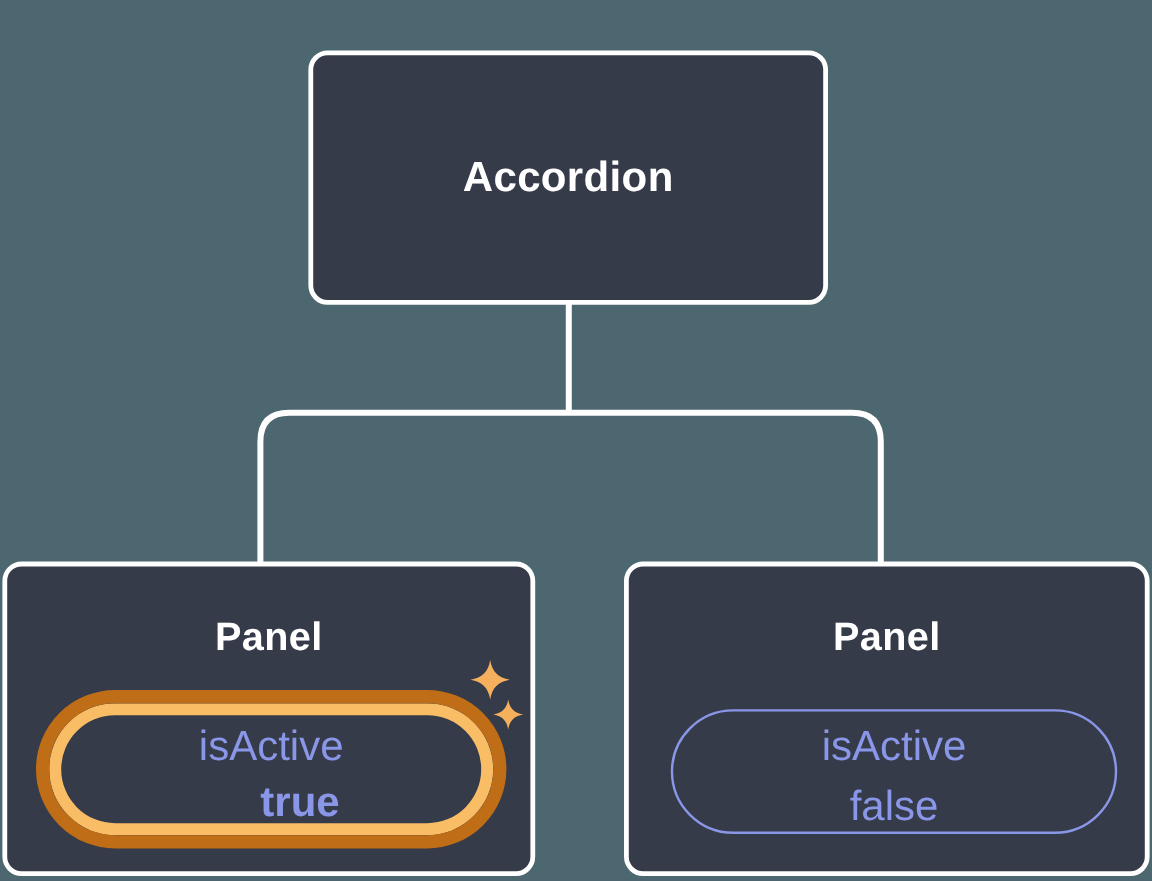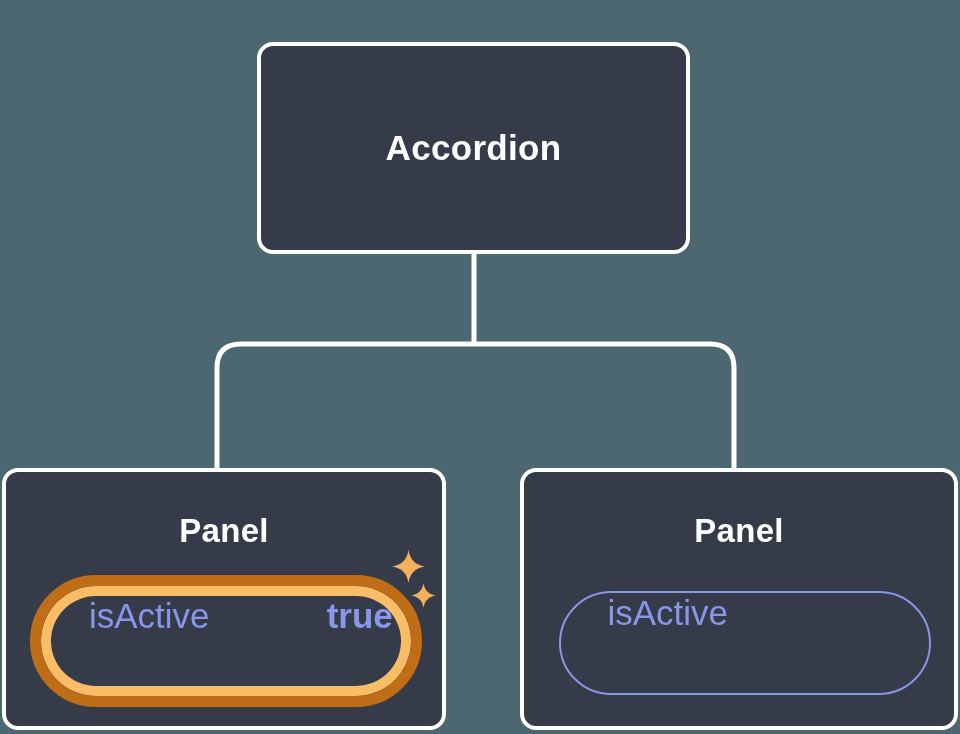--- a/index.html
+++ b/index.html
@@ -21,22 +21,23 @@
   .node-root .node-label{
     color:#ffffff;font-size:35px;font-weight:600;letter-spacing:.3px;
   }
   .node-panel-left{left:2px;top:468px;width:444px;height:262px;}
   .node-panel-right{left:520px;top:468px;width:438px;height:262px;}
   .panel-title{
     position:absolute;left:0;right:0;top:40px;text-align:center;
     color:#ffffff;font-size:33px;font-weight:600;letter-spacing:.3px;
   }
   .pill{
-    position:absolute;box-sizing:border-box;display:flex;align-items:flex-start;
+    position:absolute;box-sizing:border-box;display:flex;align-items:center;
     border-radius:200px;
+    flex-direction:column;
   }
   .pill .cell{
     display:flex;align-items:center;justify-content:center;
     color:#8a96e8;font-size:35px;
   }
   .pill .cell.value-bold{font-weight:700;}
   .pill-highlight{
     left:24px;top:103px;width:392px;height:132px;
     border:11px solid #c06d17;
     box-shadow:inset 0 0 0 10px #f9bd66;
@@ -89,16 +90,17 @@
       </svg>
     </div>
   </div>
 
   <div class="node node-panel-right">
     <div class="panel-title">Panel</div>
 
     <div class="pill pill-plain">
       <span class="cell cell-left">isActive</span>
       <span class="divider"></span>
+      <span class="cell cell-right">false</span>
     </div>
   </div>
 
 </div>
 
 </body></html>

